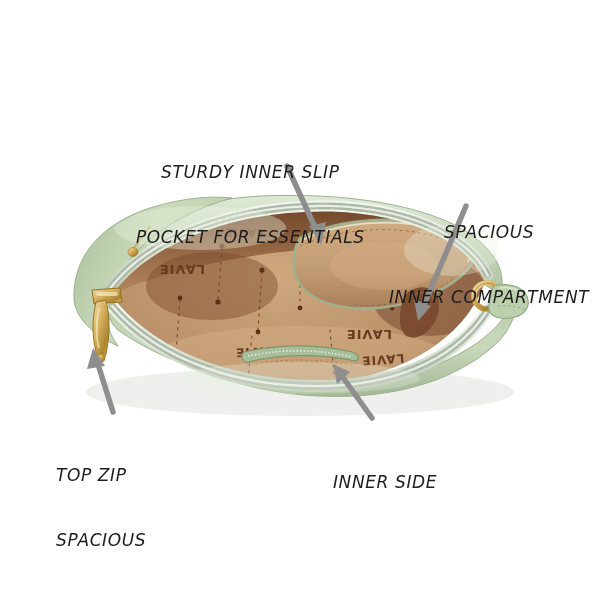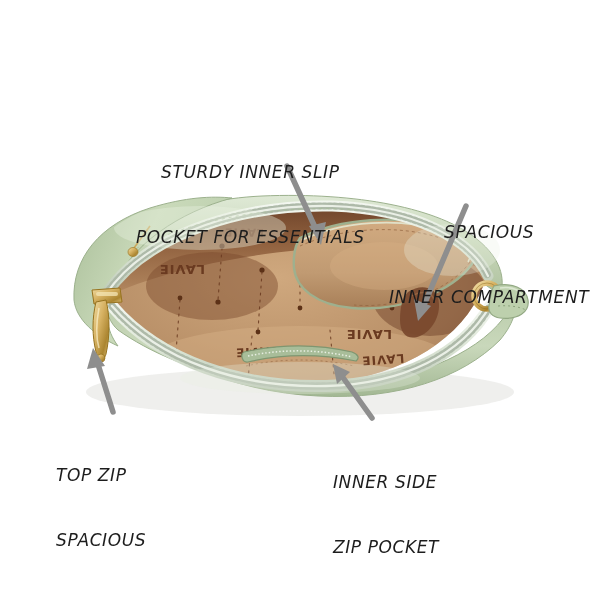--- a/index.html
+++ b/index.html
@@ -281,16 +281,15 @@
     <span class="ln">INNER COMPARTMENT</span>
   </div>
 
   <div class="callout" id="callout-top-zip">
     <span class="ln">TOP ZIP</span>
     <span class="ln">SPACIOUS</span>
   </div>
 
   <div class="callout" id="callout-side-zip">
     <span class="ln">INNER SIDE</span>
-    <span class="ln">ZIP POCKET</span>
   </div>
 
 </div>
 
 </body></html>

